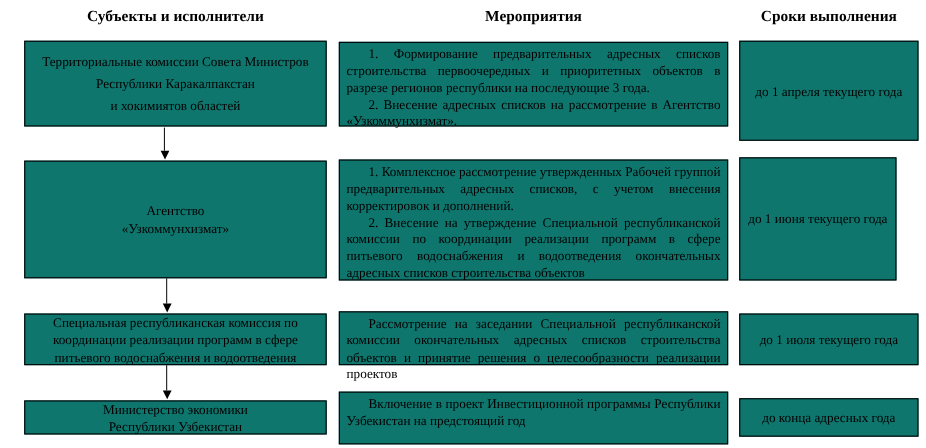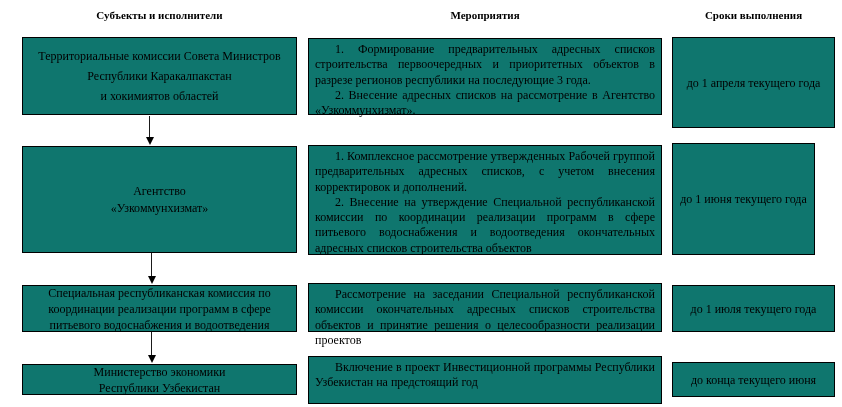--- a/index.html
+++ b/index.html
@@ -8,21 +8,21 @@
     width: 842px;
     height: 407px;
     background: #ffffff;
     font-family: "Liberation Serif", "DejaVu Serif", serif;
     color: #000000;
     overflow: hidden;
   }
   .col-header {
     position: absolute;
     top: 8px;
-    font-size: 11px;
+    font-size: 14px;
     font-weight: bold;
     text-align: center;
     line-height: 15px;
   }
   .box {
     position: absolute;
     border: 1px solid #000000;
     background: #0f766e;
     box-sizing: border-box;
     font-size: 12px;
@@ -112,15 +112,15 @@
   <div class="arrow" style="left:147px; top:332px; height:31px;">
     <span class="shaft"></span>
     <span class="head"></span>
   </div>
 
   <div class="box centerbox" style="left:22px; top:364px; width:275px; height:31px;">Министерство экономики
 Республики Узбекистан</div>
   <div class="box activity" style="left:308px; top:356px; width:354px; height:48px;">
     <p class="para">Включение в проект Инвестиционной программы Республики Узбекистан на предстоящий год</p>
   </div>
-  <div class="box centerbox" style="left:672px; top:362px; width:163px; height:35px;">до конца текущего июня</div>
+  <div class="box centerbox" style="left:672px; top:362px; width:163px; height:35px;">до конца адресных года</div>
 
 </div>
 
 </body></html>

